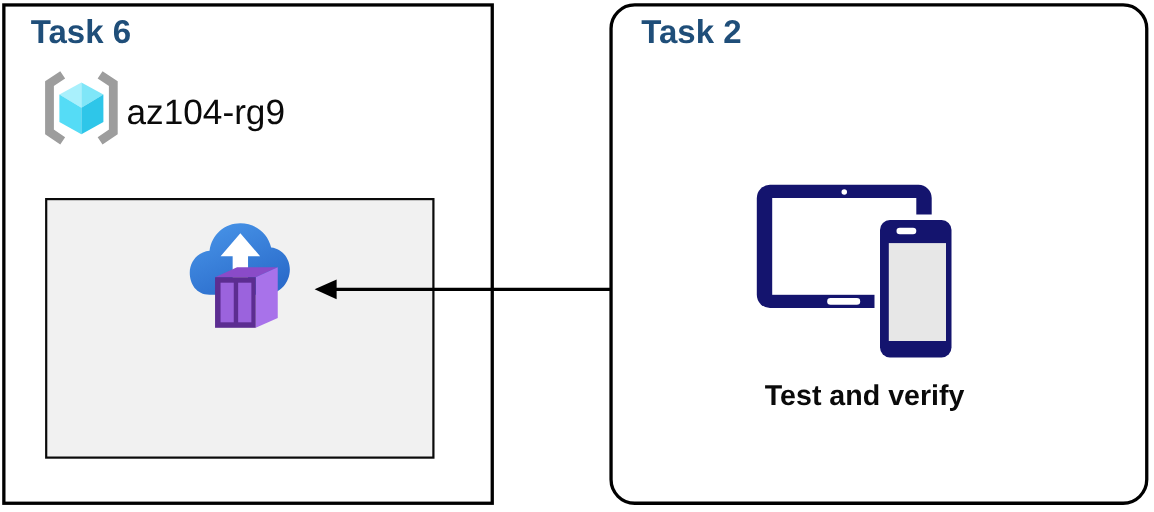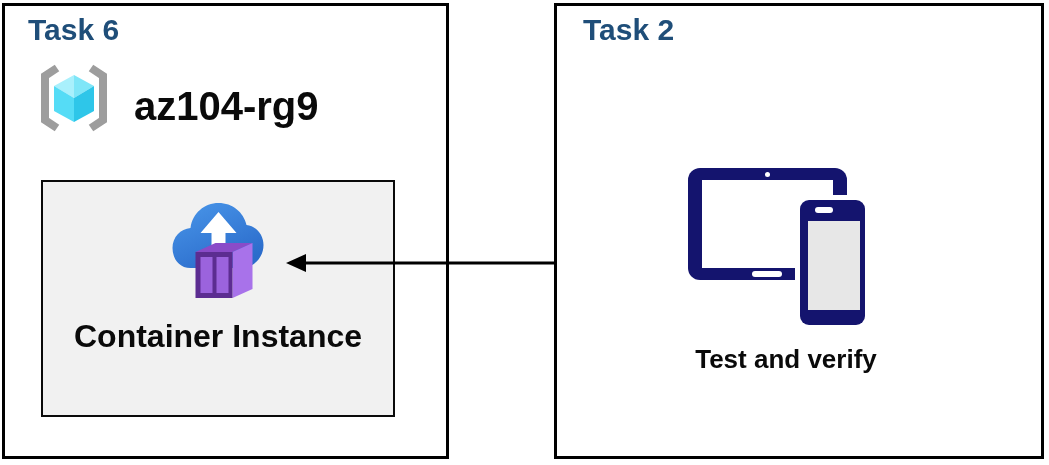--- a/index.html
+++ b/index.html
@@ -7,26 +7,26 @@
     --device-navy:#14146E; --phone-screen:#E7E7E7; --arrow-black:#000000; --bracket-gray:#9D9D9D;
     --cube-top-left:#A9F0FC; --cube-top-right:#7FE6F8; --cube-left:#55DCF6; --cube-right:#2EC6E9;
     --container-front:#5C2D91; --container-panels:#9B63DD; --container-side:#A872EA; --container-top:#8A4BC8;
     --label-black:#0A0A0A;
   }
   *{margin:0;padding:0;box-sizing:border-box;}
   body{background:#fff;font-family:"Liberation Sans",sans-serif;}
   .canvas{position:relative;width:1049px;height:465px;background:#fff;overflow:hidden;}
   .task-box{position:absolute;background:#fff;border:3px solid var(--box-border);}
   #task1-box{left:2px;top:3px;width:447px;height:456px;}
-  #task2-box{left:554px;top:3px;width:490px;height:456px;}
+  #task2-box{left:554px;top:3px;width:490px;height:456px;border-radius:23px;}
   .task-title{position:absolute;font-size:30px;font-weight:bold;color:var(--title-blue);white-space:nowrap;}
   #task1-box .task-title{left:23px;top:7px;}
   #task2-box .task-title{left:26px;top:7px;}
   .rg-icon{position:absolute;left:28px;top:56px;width:82px;height:72px;}
-  .rg-name{position:absolute;left:129px;top:78px;font-size:40px;font-weight:bold;color:var(--label-black);white-space:nowrap;}
+  .rg-name{position:absolute;left:110px;top:78px;font-size:32px;font-weight:normal;color:var(--label-black);white-space:nowrap;}
   .panel{position:absolute;left:36px;top:174px;width:354px;height:237px;background:var(--panel-bg);border:2px solid var(--panel-border);}
   .aci-icon{position:absolute;left:50%;top:16px;transform:translateX(-50%);width:95px;height:104px;}
   .panel-label{position:absolute;left:0;right:0;top:136px;text-align:center;font-size:32px;font-weight:bold;color:var(--label-black);white-space:nowrap;}
   .arrow-svg{position:absolute;left:280px;top:249px;width:400px;height:28px;}
   .devices{position:absolute;left:0;top:0;}
   .tablet{position:absolute;left:131px;top:162px;width:159px;height:112px;background:var(--device-navy);border-radius:12px;z-index:1;}
   .tablet-screen{position:absolute;left:14px;top:12px;width:131px;height:88px;background:#fff;}
   .tablet-camera{position:absolute;left:77px;top:4px;width:5px;height:5px;border-radius:50%;background:#fff;}
   .tablet-home{position:absolute;left:64px;top:103px;width:30px;height:6px;border-radius:3px;background:#fff;}
   .phone{position:absolute;left:243px;top:194px;width:65px;height:125px;background:var(--device-navy);border-radius:9px;box-shadow:0 0 0 5px #fff;z-index:2;}
@@ -61,21 +61,20 @@
           </linearGradient>
         </defs>
         <path d="M 20,70 C 8,70 2,60 2,50 C 2,39 10,31 20,30 C 22,15 34,5 48,5 C 62,5 73,14 76,27 C 86,28 93,37 93,47 C 93,59 84,69 72,70 Z" fill="url(#cloudGrad)"></path>
         <polygon points="48,14 30,35 41,35 41,58 55,58 55,35 66,35" fill="#FFFFFF"></polygon>
         <polygon points="25,54 45,45 82,45 62,54" style="fill:var(--container-top)"></polygon>
         <polygon points="62,54 82,45 82,91 62,100" style="fill:var(--container-side)"></polygon>
         <rect x="25" y="54" width="37" height="46" style="fill:var(--container-front)"></rect>
         <rect x="30" y="59" width="12" height="36" style="fill:var(--container-panels)"></rect>
         <rect x="46" y="59" width="12" height="36" style="fill:var(--container-panels)"></rect>
       </svg>
-      <div class="panel-label">Container Instance</div>
     </div>
   </div>
 
   <svg class="arrow-svg" viewBox="0 0 400 28">
     <line x1="24" y1="14" x2="395" y2="14" style="stroke:var(--arrow-black)" stroke-width="3"></line>
     <polygon points="6,14 26,5 26,23" style="fill:var(--arrow-black)"></polygon>
   </svg>
 
   <div class="task-box" id="task2-box">
     <div class="task-title">Task 2</div>

